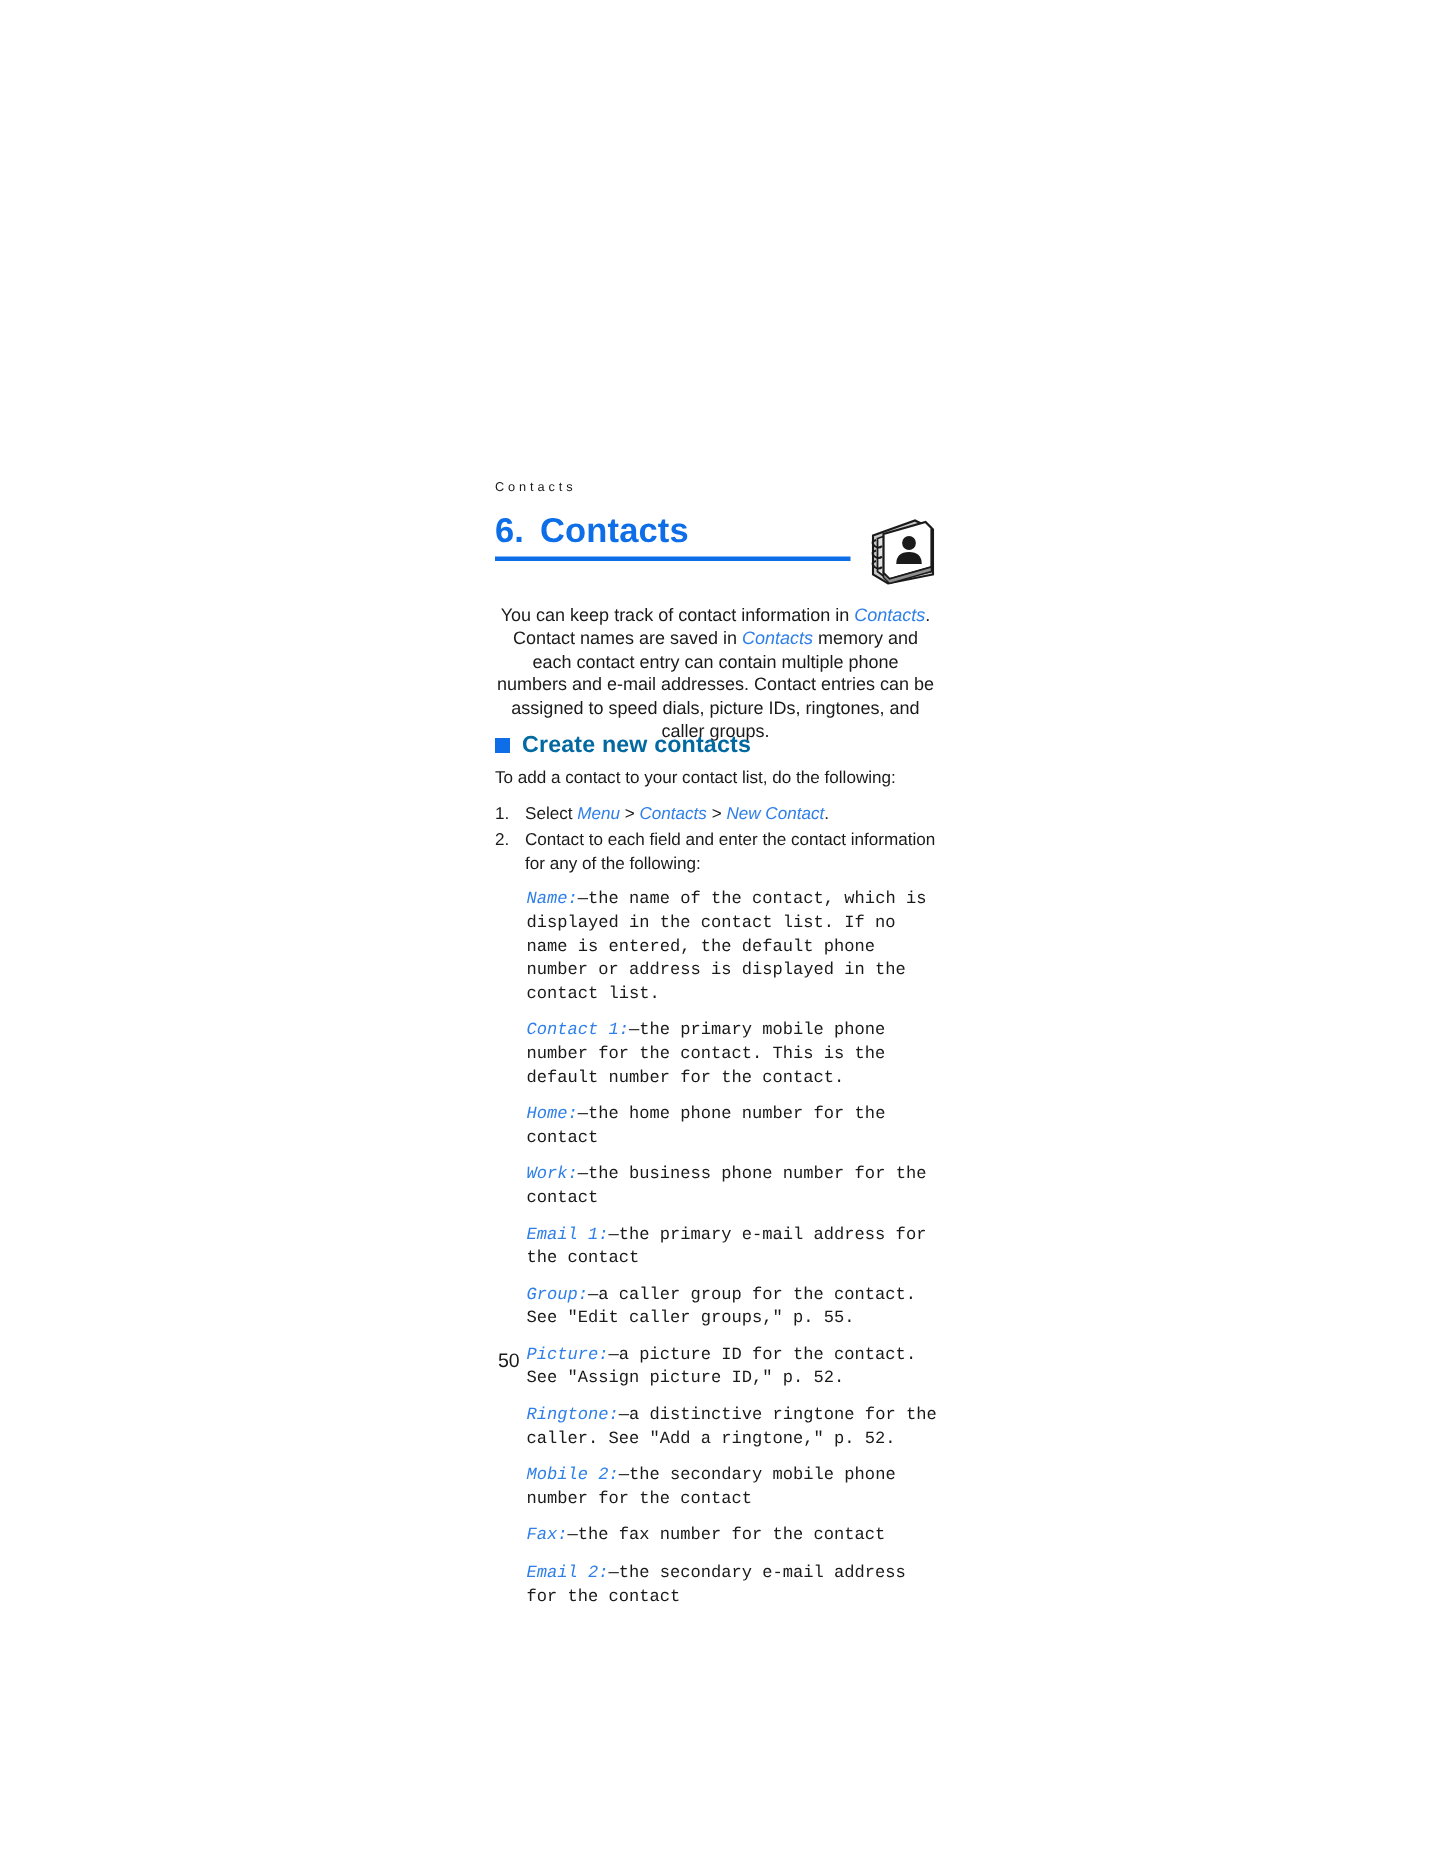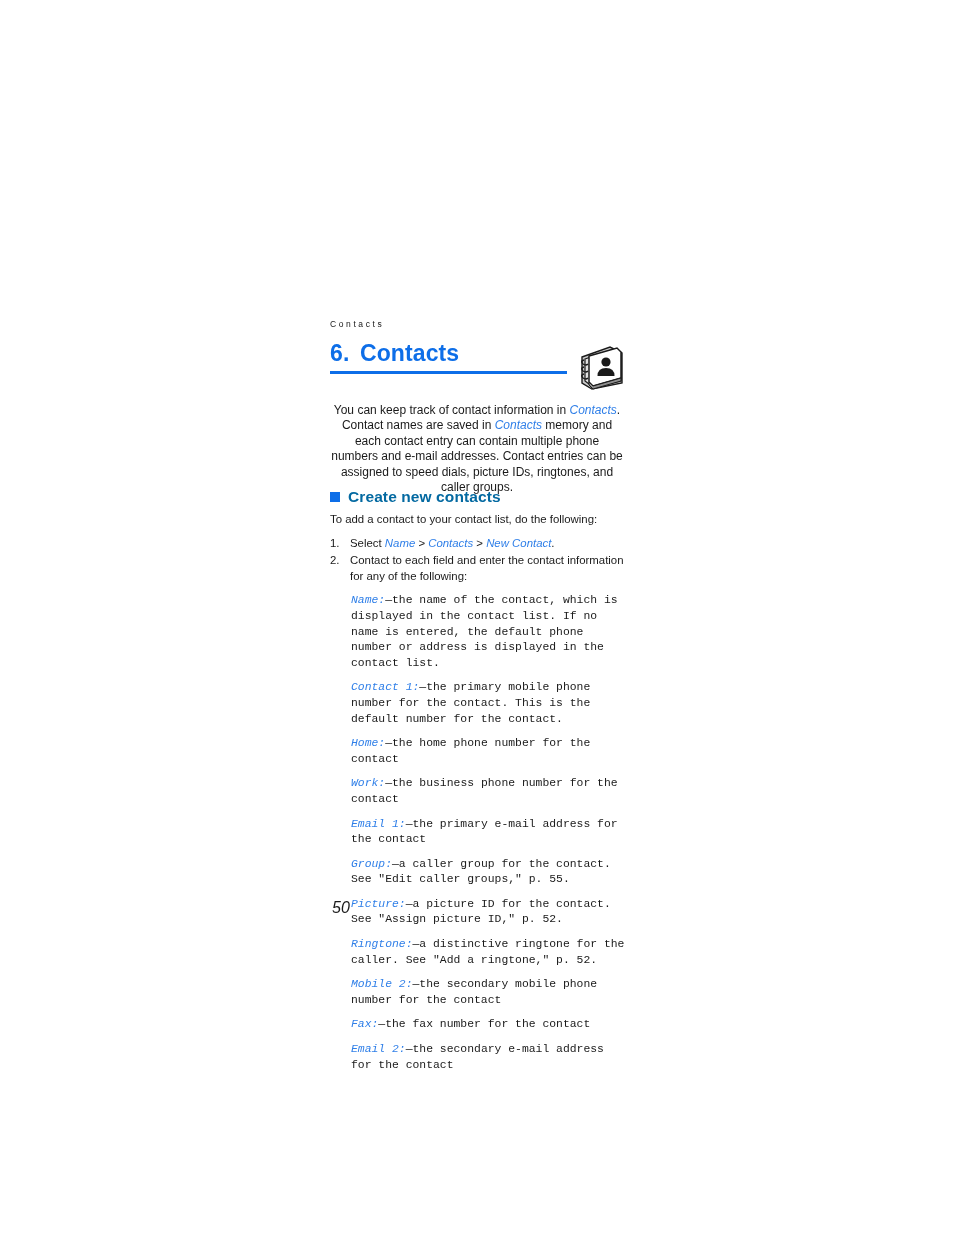--- a/index.html
+++ b/index.html
@@ -144,23 +144,22 @@
   .field-label {
     color: #2f7fe8;
     font-style: italic;
   }
 
   
   .folio {
     position: absolute;
     left: 316px;
     top: 899px;
-    font-size: 16px;
-    color: #1a1a1a;
-    font-style: italic;
+    font-size: 13px;
+    color: #1a1a1a;
   }
 </style>
 </head>
 <body>
 
 <div class="page">
 
   <div class="running-header">Contacts</div>
 
   <div class="chapter-block">
@@ -193,21 +192,21 @@
     <span class="bullet-square"></span>
     <span class="section-heading-text">Create new contacts</span>
   </div>
 
   <div class="content">
 
     <div class="lead-line">To add a contact to your contact list, do the following:</div>
 
     <div class="numbered-item">
       <span class="num">1.</span>
-      <span class="num-text"><span>Select </span><span class="term">Name</span><span> &gt; </span><span class="term">Contacts</span><span> &gt; </span><span class="term">New Contact</span><span>.</span></span>
+      <span class="num-text"><span>Select </span><span class="term">Menu</span><span> &gt; </span><span class="term">Contacts</span><span> &gt; </span><span class="term">New Contact</span><span>.</span></span>
     </div>
 
     <div class="numbered-item">
       <span class="num">2.</span>
       <span class="num-text">Contact to each field and enter the contact information for any of the following:</span>
     </div>
 
     <div class="field-list">
 
       <div class="field-item"><span class="field-label">Name:</span><span>—the name of the contact, which is displayed in the contact list. If no name is entered, the default phone number or address is displayed in the contact list.</span></div>

